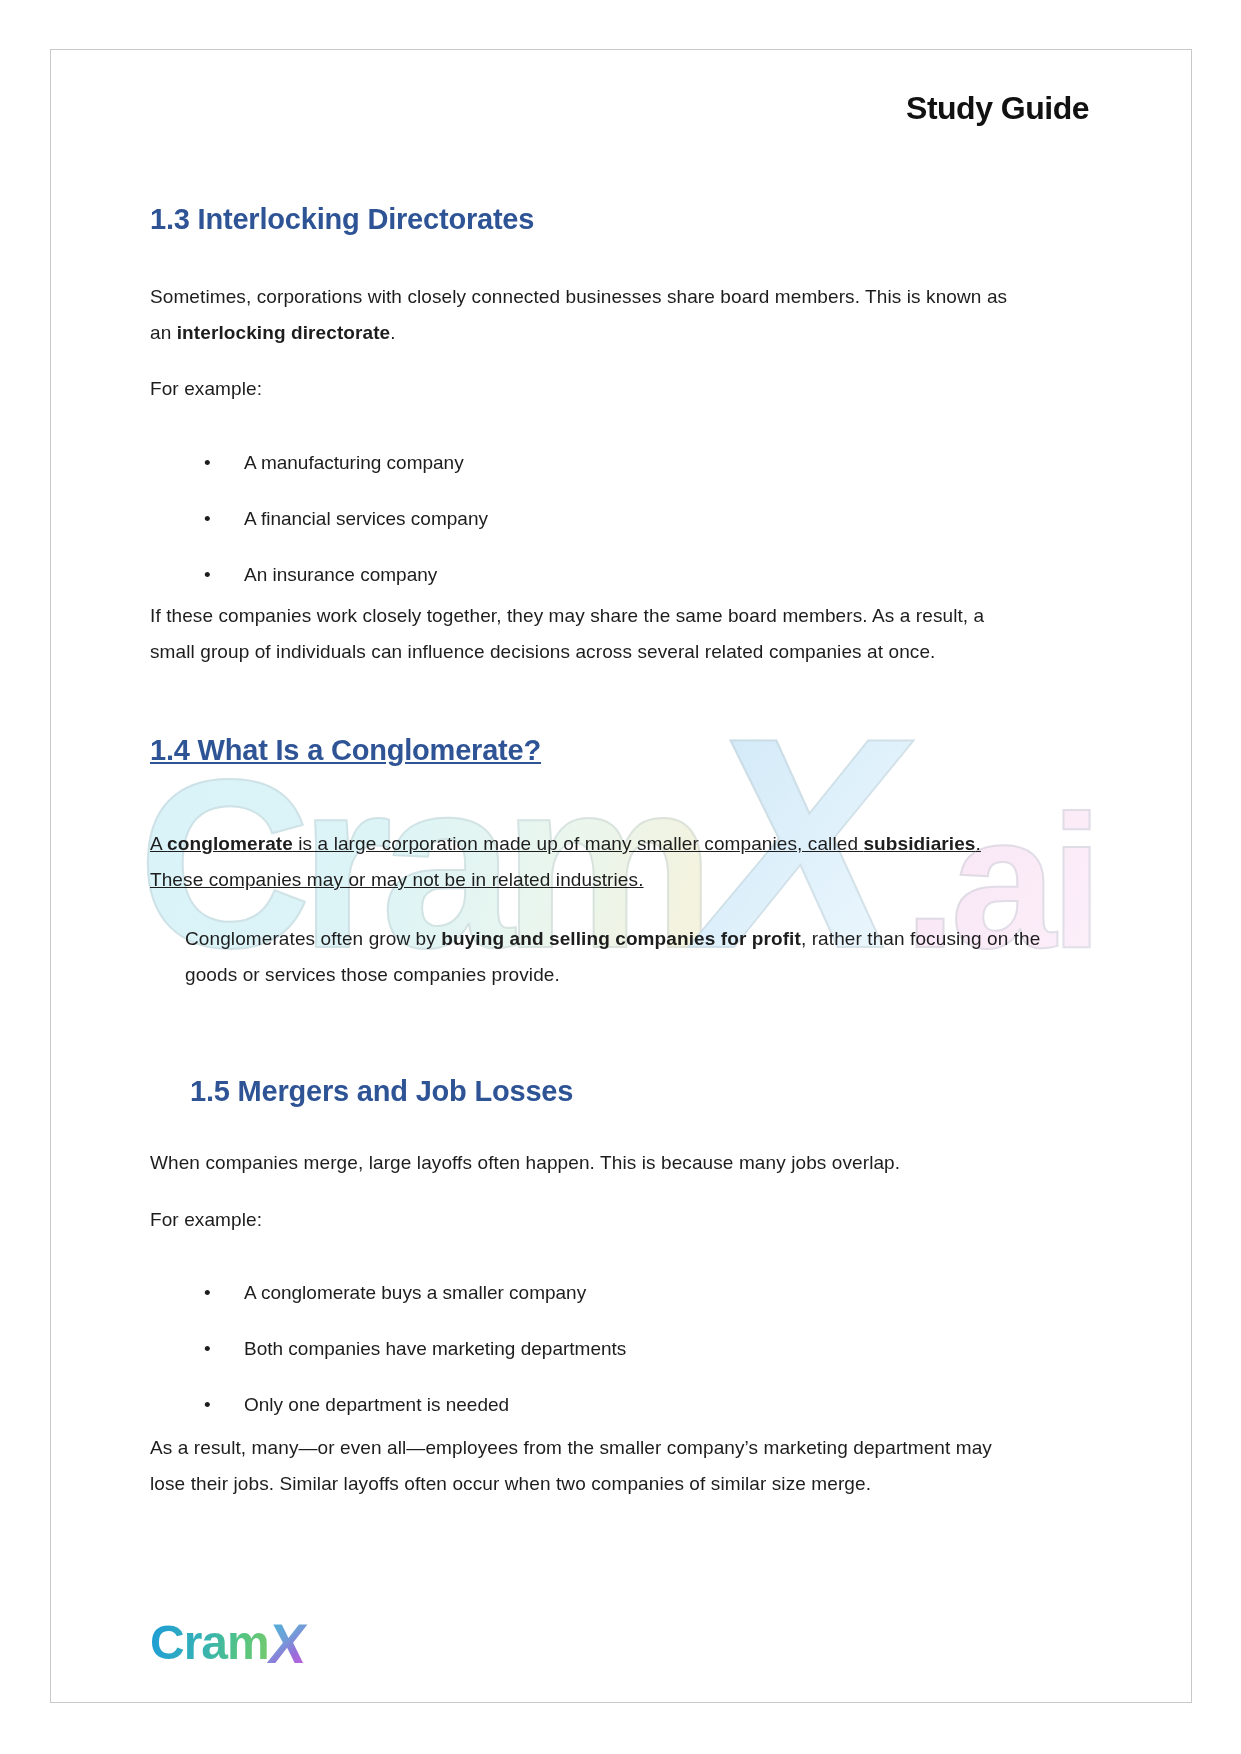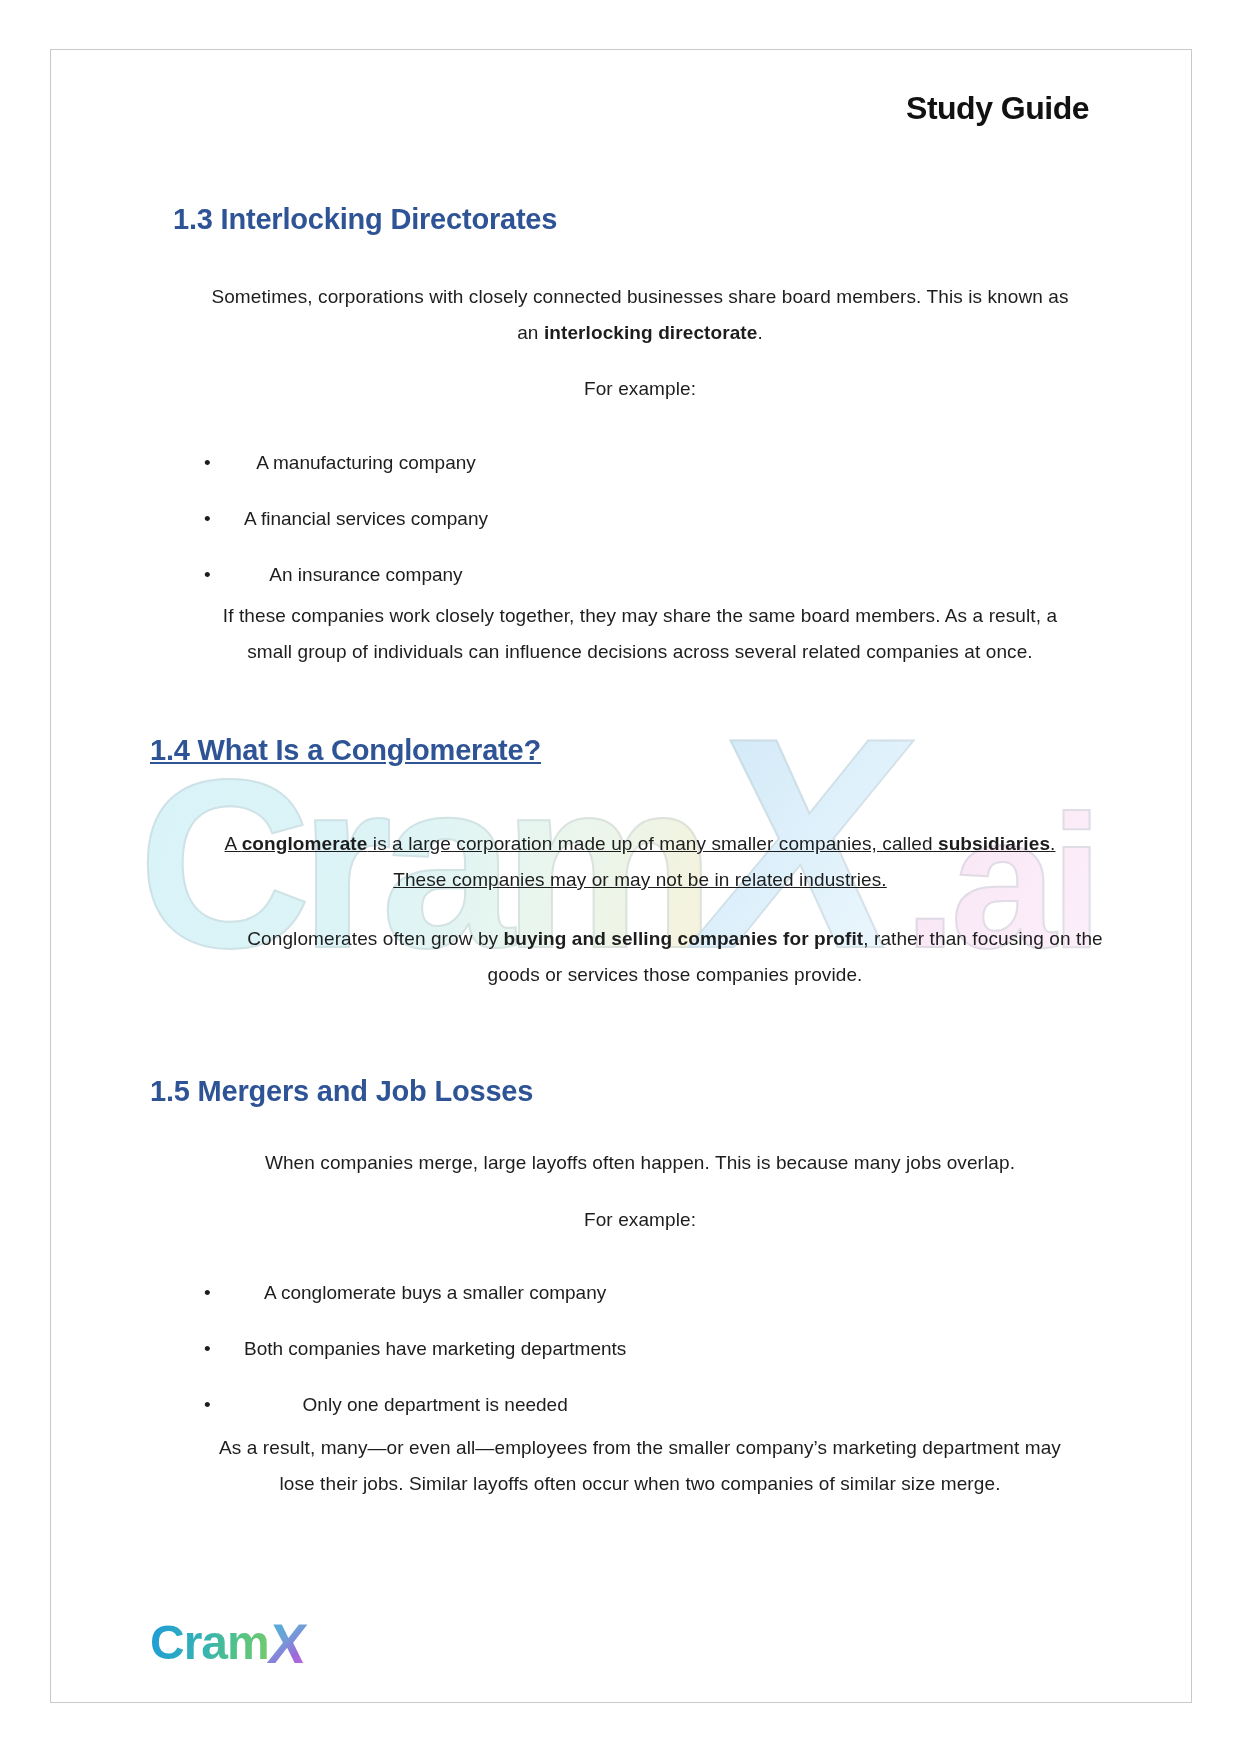--- a/index.html
+++ b/index.html
@@ -46,21 +46,21 @@
     display:inline-block;
     transform:skewX(-10deg);
     background-image:linear-gradient(120deg,#cfe9f7 0%,#dff1fb 55%,#ecf7fd 100%);
   }
   .wm-ai{
     font-size:190px;
     letter-spacing:-6px;
     background-image:linear-gradient(120deg,#f8e2f4 0%,#fcf0fa 100%);
   }
   
-  .txt{position:absolute; left:150px; z-index:1;text-align:center;}
+  .txt{position:absolute; left:150px; z-index:1;}
   .page-title{
     left:auto; right:152px; top:90px;
     font-size:32px; font-weight:bold; color:#111111;
     letter-spacing:-0.5px;
   }
   .sec-heading{
     font-size:29px; font-weight:600; color:#2e5496;
     letter-spacing:-0.2px;
     line-height:34px;
   }
@@ -118,35 +118,35 @@
 <div class="canvas">
 
   <div class="page-border"></div>
 
   <div class="watermark">
     <span class="wm-part wm-cram">Cram</span><span class="wm-part wm-x">X</span><span class="wm-part wm-ai">.ai</span>
   </div>
 
   <div class="txt page-title">Study Guide</div>
 
-  <div class="txt sec-heading" style="top:202px;margin-left:23px;">1.3 Interlocking Directorates</div>
+  <div class="txt sec-heading" style="top:202px;">1.3 Interlocking Directorates</div>
   <div class="txt body-p" style="top:279px;"><span>Sometimes, corporations with closely connected businesses share board members. This is known as</span><br><span>an </span><b>interlocking directorate</b><span>.</span></div>
   <div class="txt body-p" style="top:371px;">For example:</div>
   <ul class="txt bullets" style="top:429px;">
     <li>A manufacturing company</li>
     <li>A financial services company</li>
     <li>An insurance company</li>
   </ul>
   <div class="txt body-p" style="top:598px;"><span>If these companies work closely together, they may share the same board members. As a result, a</span><br><span>small group of individuals can influence decisions across several related companies at once.</span></div>
 
   <div class="txt sec-heading" style="top:733px;text-decoration:underline;">1.4 What Is a Conglomerate?</div>
   <div class="txt body-p" style="top:826px;text-decoration:underline;"><span>A </span><b>conglomerate</b><span> is a large corporation made up of many smaller companies, called </span><b>subsidiaries</b><span>.</span><br><span>These companies may or may not be in related industries.</span></div>
   <div class="txt body-p" style="top:921px;margin-left:35px;"><span>Conglomerates often grow by </span><b>buying and selling companies for profit</b><span>, rather than focusing on the</span><br><span>goods or services those companies provide.</span></div>
 
-  <div class="txt sec-heading" style="top:1074px;">1.5 Mergers and Job Losses</div>
+  <div class="txt sec-heading" style="top:1074px;margin-left:40px;">1.5 Mergers and Job Losses</div>
   <div class="txt body-p" style="top:1145px;"><span>When companies merge, large layoffs often happen. This is because many jobs overlap.</span></div>
   <div class="txt body-p" style="top:1202px;">For example:</div>
   <ul class="txt bullets" style="top:1259px;">
     <li>A conglomerate buys a smaller company</li>
     <li>Both companies have marketing departments</li>
     <li>Only one department is needed</li>
   </ul>
   <div class="txt body-p" style="top:1430px;"><span>As a result, many—or even all—employees from the smaller company’s marketing department may</span><br><span>lose their jobs. Similar layoffs often occur when two companies of similar size merge.</span></div>
 
   <div class="logo">

